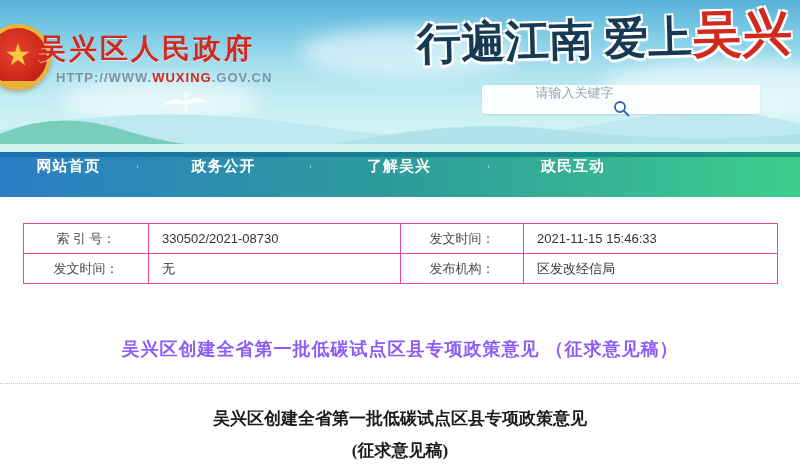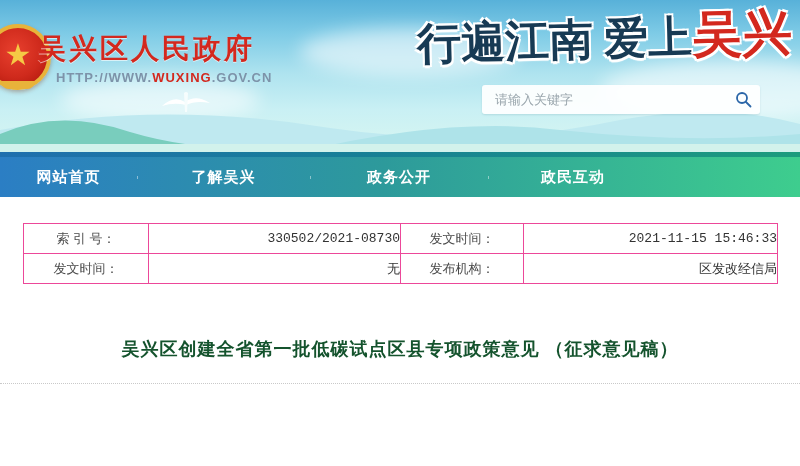--- a/index.html
+++ b/index.html
@@ -65,42 +65,42 @@
     text-shadow:-2px -2px 0 #fff, 2px -2px 0 #fff, -2px 2px 0 #fff, 2px 2px 0 #fff, 0 3px 1px #ffffff;
   }
 
   
   .bird { position:absolute; left:160px; top:90px; }
 
   
   .searchbox {
     position:absolute; left:482px; top:85px; width:278px; height:29px;
     background:rgba(255,255,255,.92); border-radius:3px;
-    display:flex; align-items:center; box-shadow:0 1px 2px rgba(60,120,140,.18);
+    display:flex; align-items:center; box-shadow:0 1px 2px rgba(60,120,140,.18);flex-direction:column;
   }
   .searchbox input {
     flex:1; border:none; outline:none; background:transparent;
     font-size:13px; color:#333; padding:0 8px 0 13px;
     font-family:"Liberation Sans","DejaVu Sans",sans-serif;
   }
   .searchbox input::placeholder { color:#9aa6ad; }
   .search-btn {
     width:34px; height:29px; display:flex; align-items:center; justify-content:center;
     cursor:pointer; background:transparent; border:none;
   }
 
   
   .nav-strip {
     position:absolute; left:0; top:152px; width:800px; height:5px;
     background:linear-gradient(90deg,#1f6fae 0%, #177f96 45%, #1c9c7d 100%);
   }
   .nav {
     position:absolute; left:0; top:157px; width:800px; height:40px;
     background:linear-gradient(90deg,#2b7ec4 0%, #2d9a9b 48%, #3ecd8e 100%);
-    display:flex; align-items:center;
+    display:flex; align-items:flex-start;
   }
   .nav-item {
     display:flex; align-items:center; justify-content:center;
     color:#ffffff; font-size:15px; font-weight:bold; letter-spacing:1px;
     cursor:pointer; position:relative;
   }
   .nav-item:nth-child(1){ width:137px; }
   .nav-item:nth-child(2){ width:173px; }
   .nav-item:nth-child(3){ width:178px; }
   .nav-item:nth-child(4){ width:170px; }
@@ -114,27 +114,27 @@
   .info-table {
     position:absolute; left:23px; top:223px; width:754px;
     border-collapse:collapse; table-layout:fixed;
     font-size:13px; color:#3a3a3a;
   }
   .info-table td {
     border:1px solid #ec4899; height:30px; padding:0;
     background:#ffffff;
   }
   .info-table td.lbl { text-align:center; color:#4a4a4a; }
-  .info-table td.val { text-align:right; padding-left:26px; color:#333333;font-family:Liberation Mono, monospace; }
+  .info-table td.val { text-align:left; padding-left:13px; color:#333333; }
   .col-l1 { width:125px; } .col-v1 { width:252px; }
   .col-l2 { width:123px; } .col-v2 { width:254px; }
 
   .page-title {
     position:absolute; left:0; top:337px; width:800px;
-    text-align:center; font-size:18px; font-weight:bold; color:#14532d;
+    text-align:center; font-size:18px; font-weight:bold; color:#8b5cf6;
     letter-spacing:1px;
   }
   .dotted-divider {
     position:absolute; left:0; top:383px; width:800px; height:0;
     border-top:1px dotted #c9c9c9;
   }
   .article-body {
     position:absolute; left:0; top:403px; width:800px;
     text-align:center; font-family:"Liberation Serif","DejaVu Serif",serif;
     font-weight:bold; color:#1a1a1a; font-size:17px; line-height:32px;
@@ -180,22 +180,22 @@
           <line x1="11" y1="11" x2="15.5" y2="15.5" stroke="#2b66a8" stroke-width="1.8" stroke-linecap="round"></line>
         </svg>
       </button>
     </div>
   </div>
 
   <div class="nav-strip"></div>
 
   <div class="nav">
     <div class="nav-item">网站首页</div>
+    <div class="nav-item">政务公开</div>
     <div class="nav-item">了解吴兴</div>
-    <div class="nav-item">政务公开</div>
     <div class="nav-item">政民互动</div>
   </div>
 
   <table class="info-table">
     <colgroup>
       <col class="col-l1">
         <col class="col-v1">
         <col class="col-l2">
         <col class="col-v2">
     </colgroup>
@@ -212,14 +212,18 @@
         <td class="lbl">发布机构：</td>
         <td class="val">区发改经信局</td>
       </tr>
     </tbody>
   </table>
 
   <div class="page-title">吴兴区创建全省第一批低碳试点区县专项政策意见 （征求意见稿）</div>
 
   <div class="dotted-divider"></div>
 
+  <div class="article-body">
+    <div>吴兴区创建全省第一批低碳试点区县专项政策意见</div>
+    <div>(征求意见稿)</div>
+  </div>
 
 </div>
 
 </body></html>

